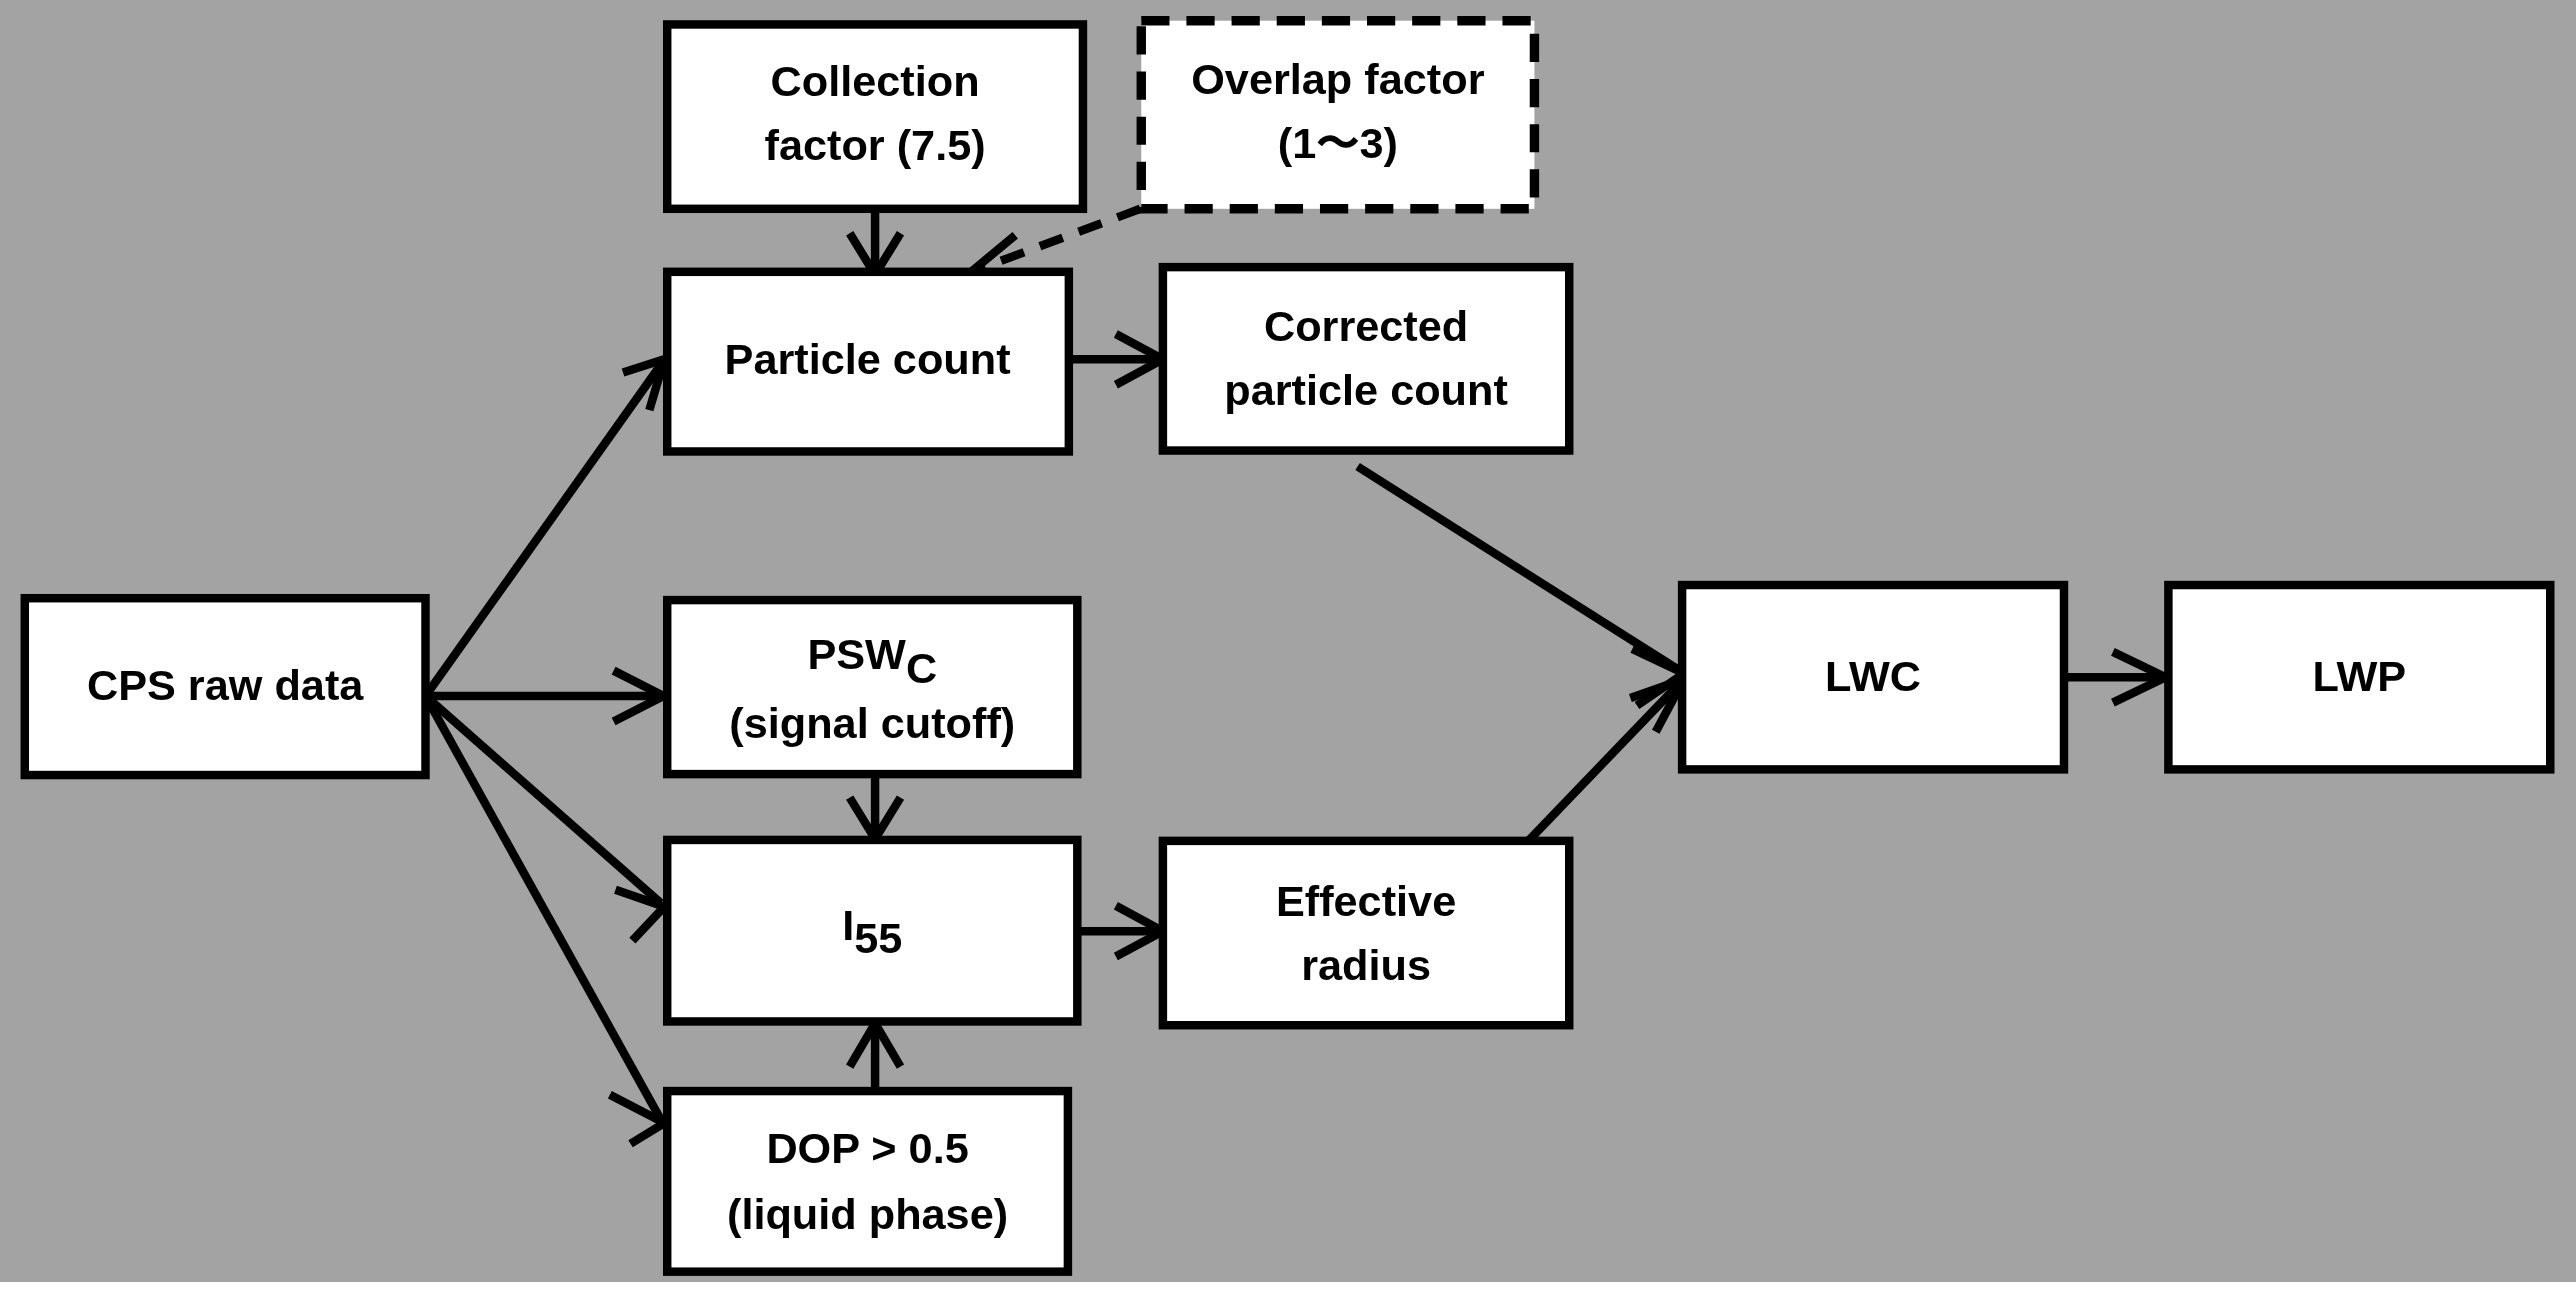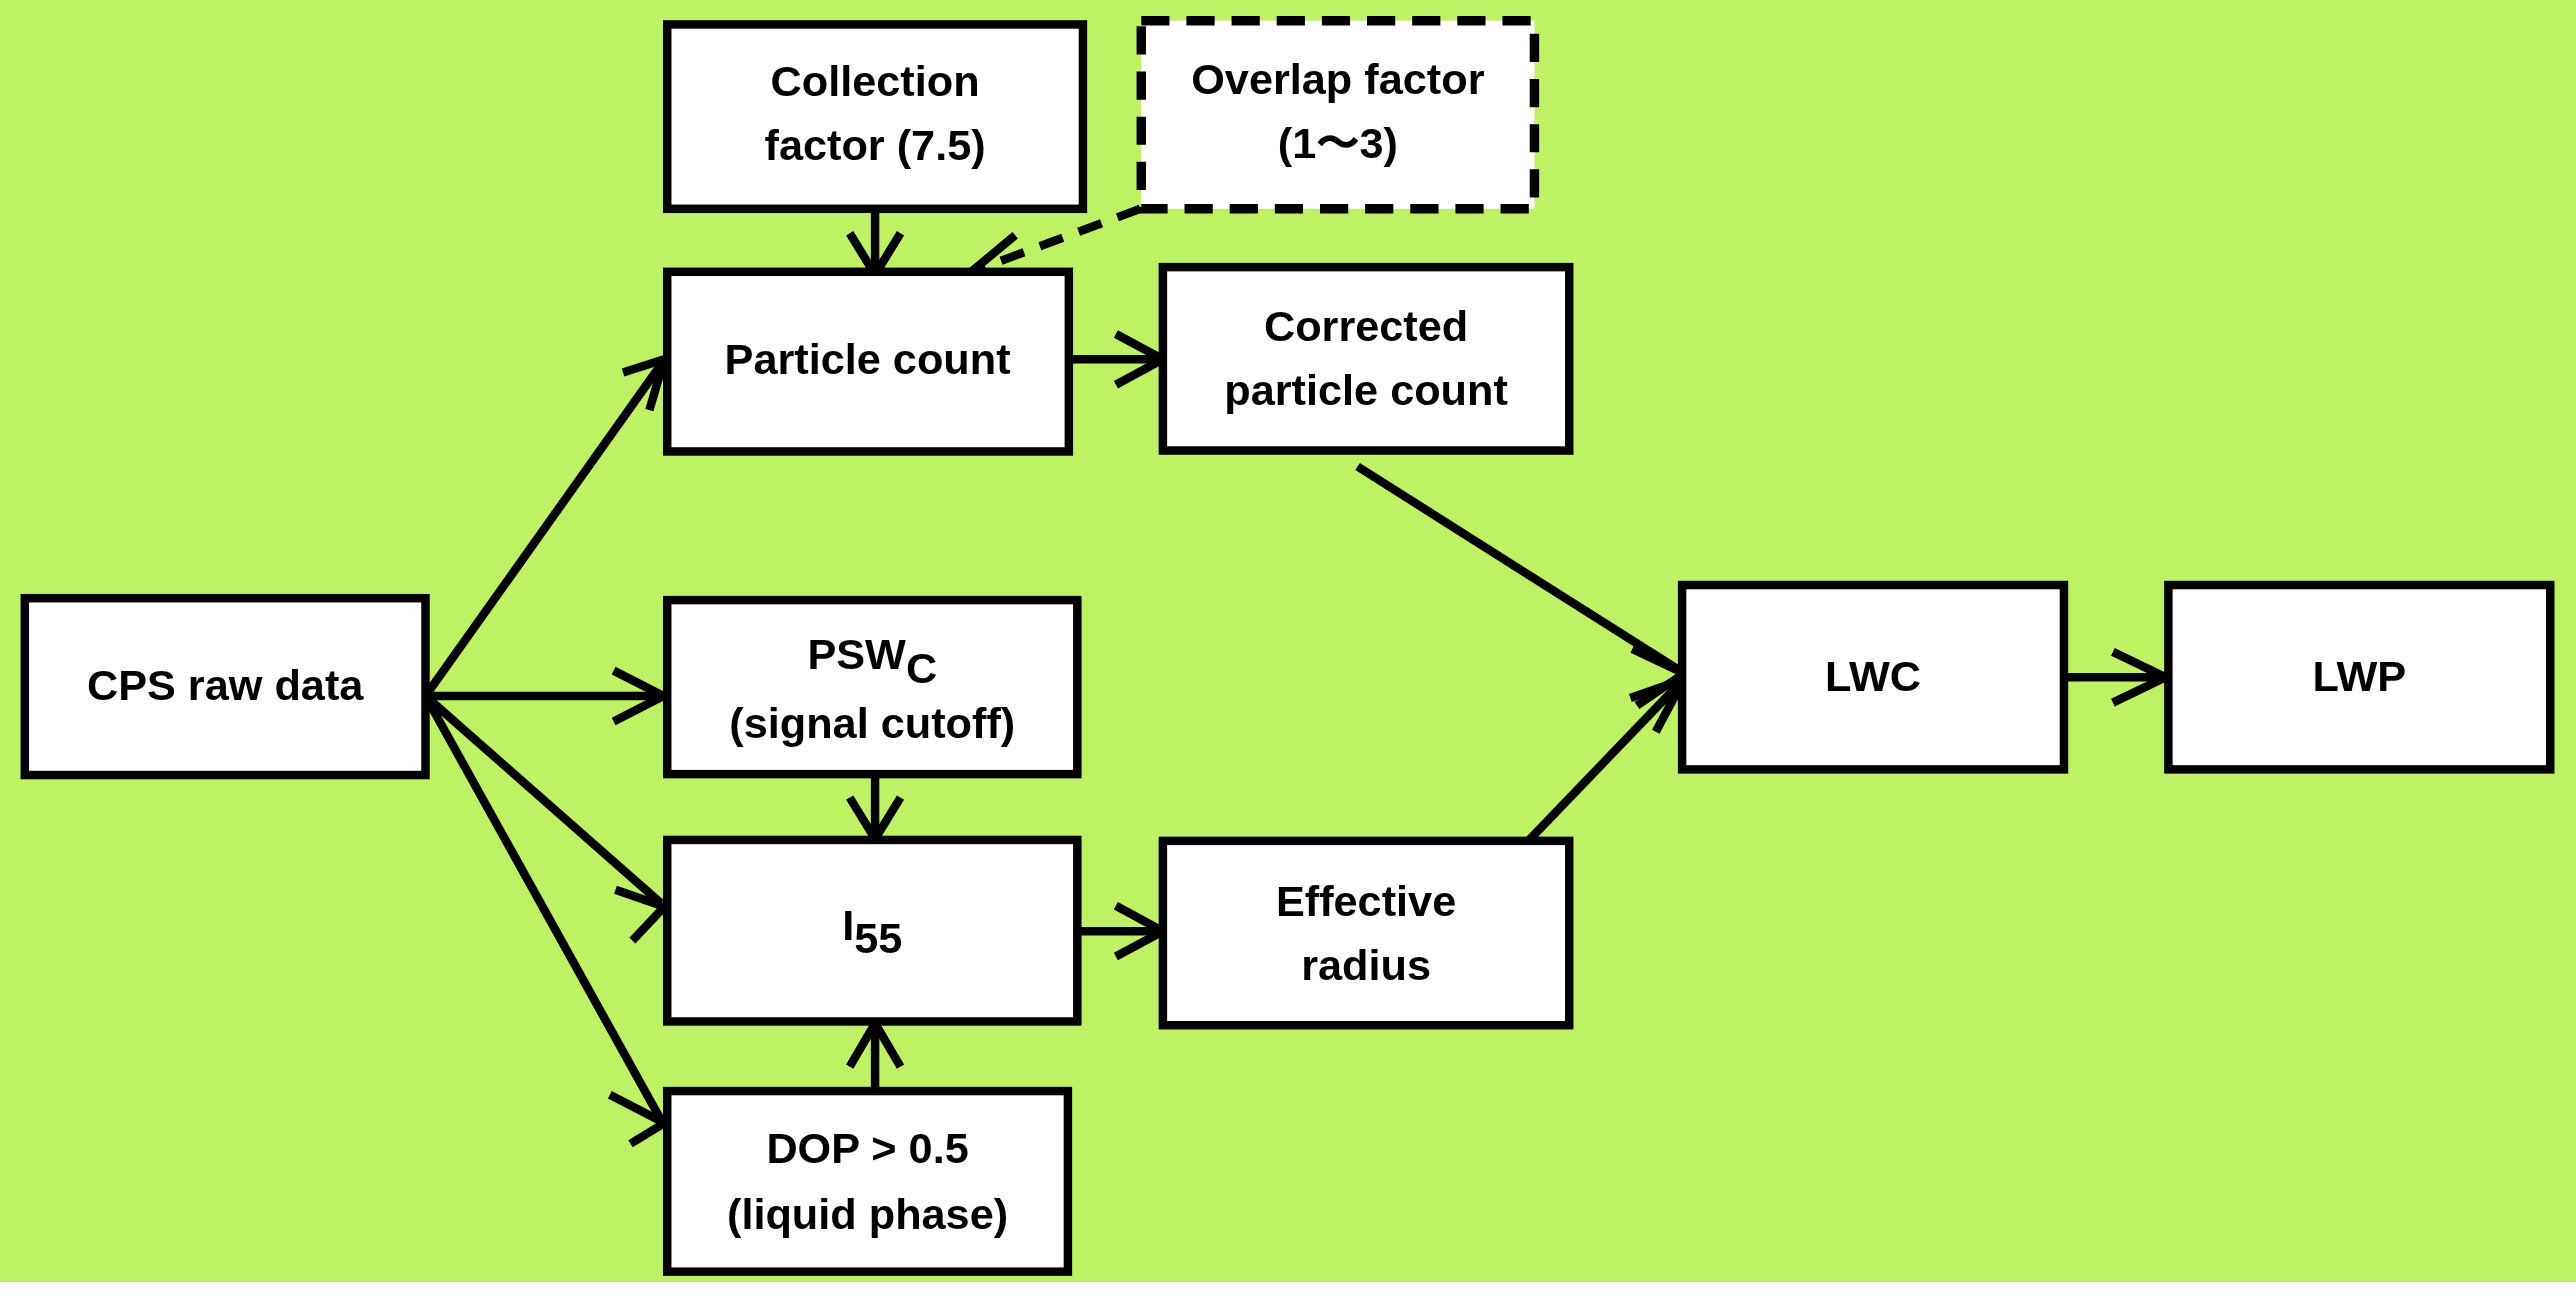--- a/index.html
+++ b/index.html
@@ -7,21 +7,21 @@
     padding: 0;
     background: #ffffff;
   }
   body {
     font-family: "Liberation Sans", sans-serif;
   }
   #diagram-root {
     position: relative;
     width: 2576px;
     height: 1282px;
-    background: #bef264;
+    background: #a3a3a3;
     overflow: hidden;
   }
   svg.flow {
     display: block;
     width: 2576px;
     height: 1298px;
   }
   .node-box {
     fill: #ffffff;
     stroke: #000000;

